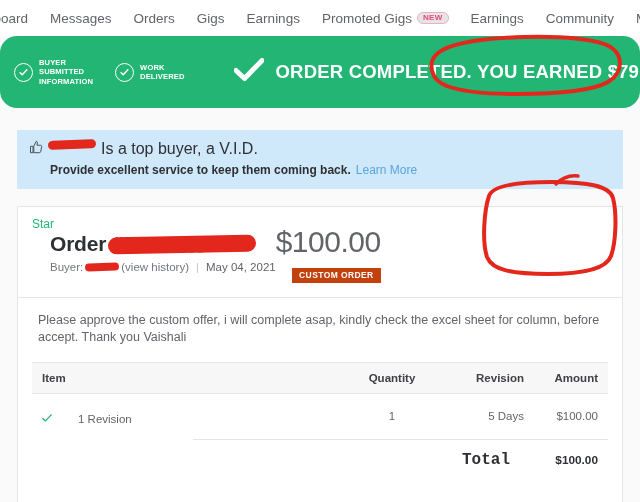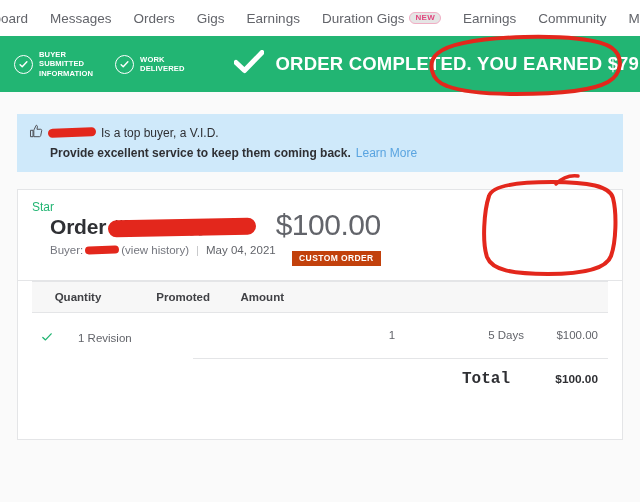--- a/index.html
+++ b/index.html
@@ -46,27 +46,28 @@
     font-size: 8px;
     font-weight: bold;
     letter-spacing: 0.3px;
     padding: 1px 5px 1.5px 5px;
     line-height: 1;
   }
 
   
   .status-banner {
     position: relative;
-    height: 56px;
+    height: 72px;
     background: #22b573;
     display: flex;
     align-items: center;
     padding-left: 14px;
     box-sizing: border-box;
     overflow: hidden;
+    border-radius: 17px;
   }
   .steps { display: flex; align-items: center; }
   .step { display: flex; align-items: center; margin-right: 22px; }
   .step-circle {
     width: 17px; height: 17px;
     border: 1.4px solid #ffffff;
     border-radius: 50%;
     display: flex; align-items: center; justify-content: center;
     margin-right: 6px;
     flex: none;
@@ -97,22 +98,21 @@
 
   
   .vid-box {
     margin: 22px 17px 0 17px;
     background: #cfe9fa;
     padding: 10px 14px 12px 12px;
     box-sizing: border-box;
   }
   .vid-line1 {
     display: flex;
-    align-items: center;
-    font-size: 12px;
+    font-size: 16px;
     color: #2f3034;
   }
   .thumb-icon { margin-right: 5px; display:block; }
   .redact {
     display: inline-block;
     background: #e3271c;
     border-radius: 6px;
     height: 9px;
     margin: 0 5px 0 0;
     transform: skewY(-2deg);
@@ -312,21 +312,21 @@
   <div class="nav-item">
     <span>Orders</span>
   </div>
   <div class="nav-item">
     <span>Gigs</span>
   </div>
   <div class="nav-item">
     <span>Earnings</span>
   </div>
   <div class="nav-item">
-    <span>Duration Gigs</span>
+    <span>Promoted Gigs</span>
     <span class="badge-new">NEW</span>
   </div>
   <div class="nav-item">
     <span>Earnings</span>
   </div>
   <div class="nav-item">
     <span>Community</span>
   </div>
   <div class="nav-item">
     <span>More</span>
@@ -418,26 +418,28 @@
     </div>
 
     <div class="price-block">
       <div class="price">$100.00</div>
       <div class="custom-order-badge">CUSTOM ORDER</div>
     </div>
   </div>
 
   <div class="card-divider"></div>
 
+  <div class="description">Please approve the custom offer, i will complete asap, kindly check the excel sheet for column, before accept. Thank you Vaishali</div>
 
   <div class="order-table">
 
     <div class="tbl-row tbl-head">
+      <div class="th col-item">Item</div>
       <div class="th col-qty">Quantity</div>
-      <div class="th col-dur">Promoted</div>
+      <div class="th col-dur">Revision</div>
       <div class="th col-amt">Amount</div>
     </div>
 
     <div class="tbl-row tbl-body">
       <div class="td col-item">
         <div class="revision">
           <span class="rev-check">
             <svg width="10" height="10" viewBox="0 0 12 12">
               <path d="M1 6.5 L4.2 9.5 L11 2.2" fill="none" stroke="#22b573" stroke-width="1.6" stroke-linecap="round" stroke-linejoin="round"></path>
             </svg>

